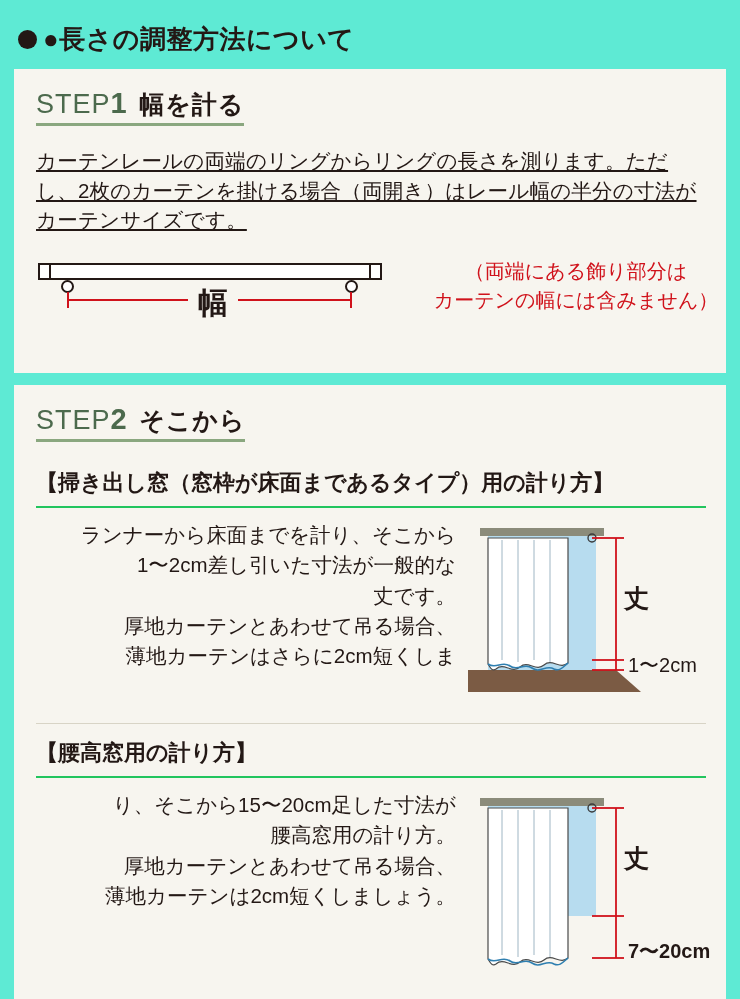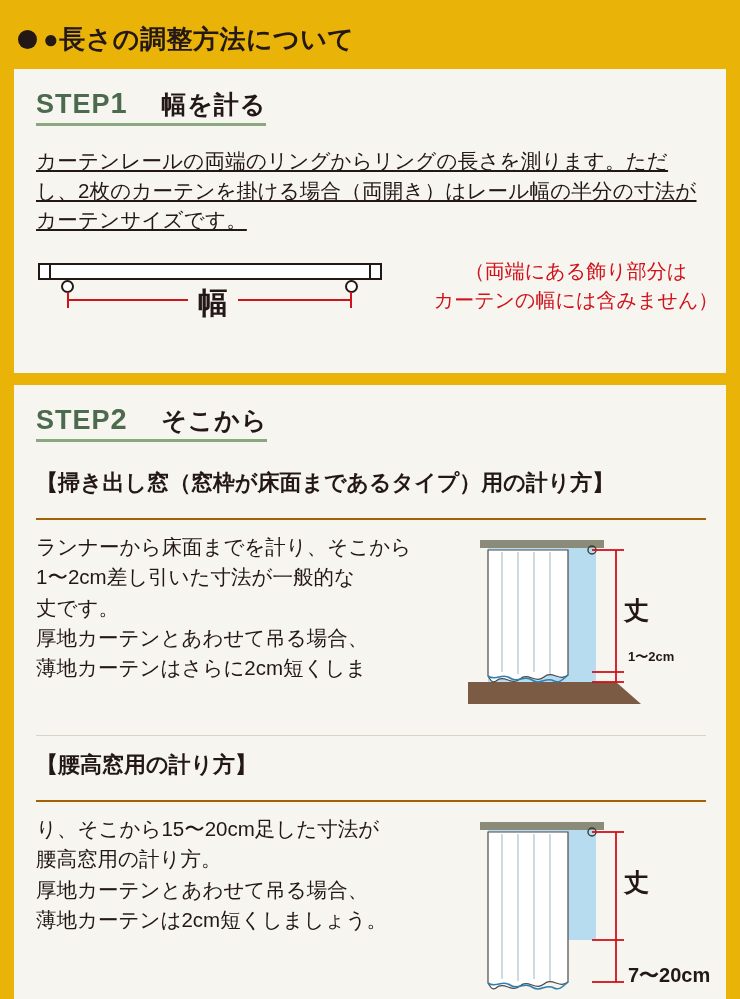--- a/index.html
+++ b/index.html
@@ -12,21 +12,21 @@
     height: 999px;
     font-family: "Liberation Sans", sans-serif;
     color: #231815;
     position: relative;
     overflow: hidden;
   }
   .page {
     width: 740px;
     height: 999px;
     position: relative;
-    background: #eab308;
+    background: #5eead4;
     box-sizing: border-box;
   }
 
   
   .title-row {
     display: flex;
     align-items: center;
     padding: 22px 0 12px 18px;
   }
   .title-bullet {
@@ -56,32 +56,32 @@
   .step-head {
     display: inline-block;
     position: relative;
     padding-bottom: 8px;
     margin-bottom: 12px;
   }
   .step-head .step-label {
     font-size: 27px;
     color: #4c6a4d;
     letter-spacing: 1px;
-    font-weight: bold;
+    font-weight: normal;
   }
   .step-head .step-num {
     font-size: 29px;
     color: #4c6a4d;
     font-weight: bold;
   }
   .step-head .step-title {
     font-size: 25px;
     color: #231815;
     font-weight: bold;
-    margin-left: 30px;
+    margin-left: 8px;
     letter-spacing: 1px;
   }
   .step-underline {
     height: 3px;
     background: #8aa77f;
     width: 100%;
     margin-top: 2px;
   }
 
   .body-text {
@@ -176,28 +176,29 @@
     font-size: 20px;
     line-height: 1.45;
     text-align: center;
   }
 
   
   .sub-head {
     font-size: 22px;
     font-weight: bold;
     color: #231815;
-    border-bottom: 2px solid #a16207;
-    padding-bottom: 20px;
+    border-bottom: 2px solid #22c55e;
+    padding-bottom: 8px;
     margin: 6px 0 12px 0;
     letter-spacing: 0;
   }
   .sub-block {
     display: flex;
     align-items: flex-start;
+    text-align: right;
   }
   .sub-text {
     flex: none;
     width: 420px;
     font-size: 20.5px;
     line-height: 1.48;
     color: #231815;
   }
   .fig {
     position: relative;
@@ -292,21 +293,21 @@
           <circle cx="126" cy="18" r="4" fill="none" stroke="#3a3a3a" stroke-width="1.4"></circle>
 
           <line x1="150" y1="18" x2="150" y2="140" stroke="#d0121b" stroke-width="1.8"></line>
           <line x1="126" y1="18" x2="158" y2="18" stroke="#d0121b" stroke-width="1.8"></line>
           <line x1="126" y1="140" x2="158" y2="140" stroke="#d0121b" stroke-width="1.8"></line>
 
           <line x1="150" y1="140" x2="150" y2="150" stroke="#d0121b" stroke-width="1.8"></line>
           <line x1="126" y1="150" x2="158" y2="150" stroke="#d0121b" stroke-width="1.8"></line>
         </svg>
         <div style="position:absolute; left:158px; top:62px; font-size:25px; font-weight:bold; color:#231815;">丈</div>
-        <div style="position:absolute; left:162px; top:116px; font-size:13px; font-weight:bold; color:#231815; white-space:nowrap;">1〜2cm</div>
+        <div style="position:absolute; left:162px; top:132px; font-size:20px; font-weight:normal; color:#231815; white-space:nowrap;">1〜2cm</div>
       </div>
     </div>
 
     <div class="sep"></div>
 
     
     <div class="sub-head">【腰高窓用の計り方】</div>
     <div class="sub-block">
       <div class="sub-text">
         <div>り、そこから15〜20cm足した寸法が</div>

